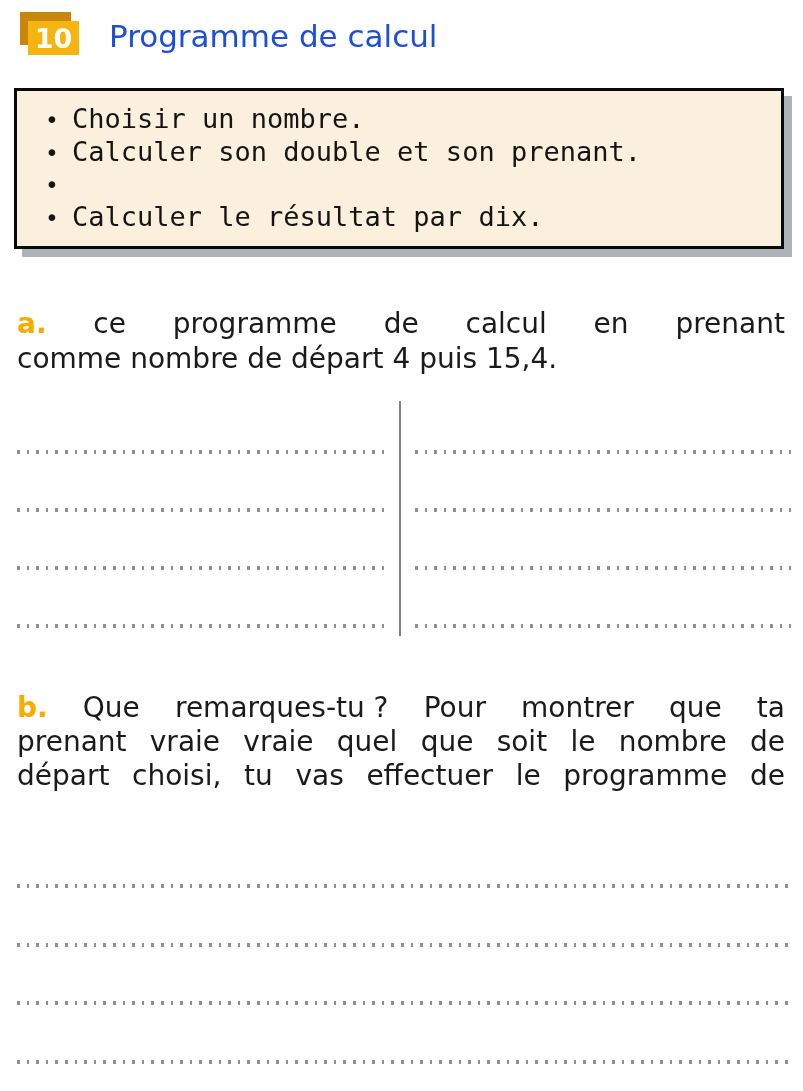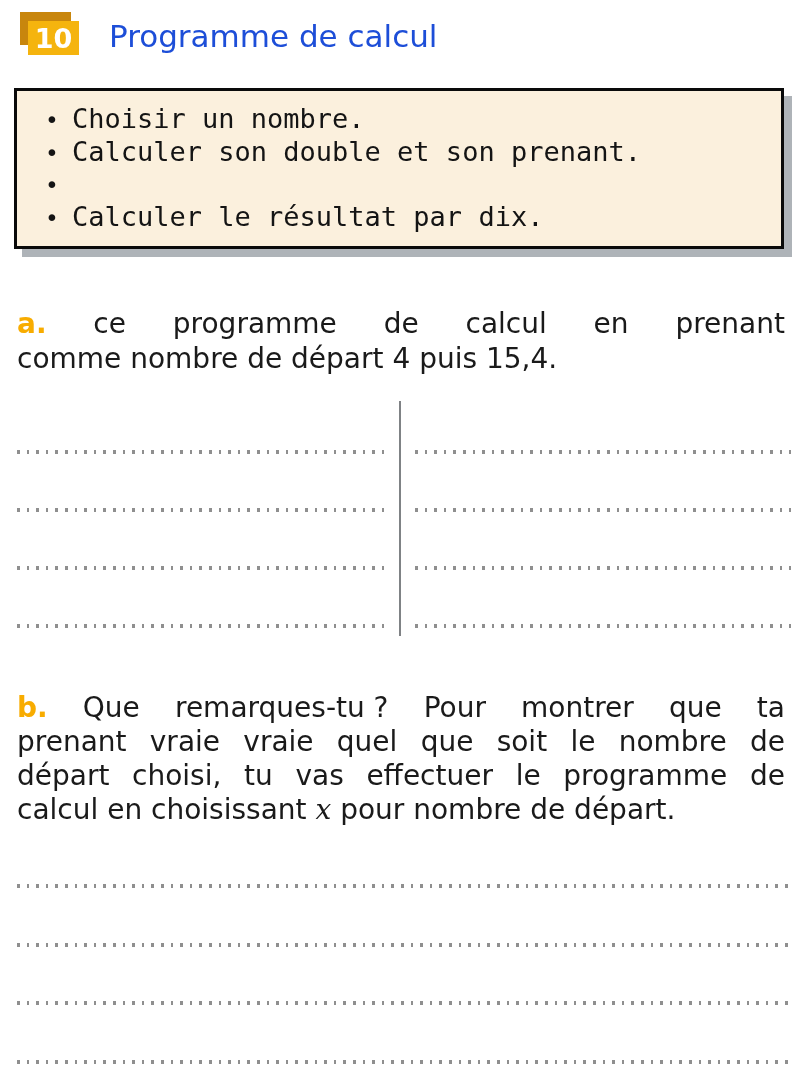--- a/index.html
+++ b/index.html
@@ -146,21 +146,20 @@
       <div class="tline just">
         <span>départ</span> 
         <span>choisi,</span> 
         <span>tu</span> 
         <span>vas</span> 
         <span>effectuer</span> 
         <span>le</span> 
         <span>programme</span> 
         <span>de</span> 
       </div>
-      <div class="tline"><span>calcul</span> <span>en</span> <span>choisissant</span> <span class="math-var">x</span> <span>pour</span> <span>nombre</span> <span>de</span> <span>départ.</span> </div>
     </div>
 
   <div class="answers-b">
       <div class="dotline"></div>
       <div class="dotline"></div>
       <div class="dotline"></div>
       <div class="dotline"></div>
     </div>
 
 </div>

